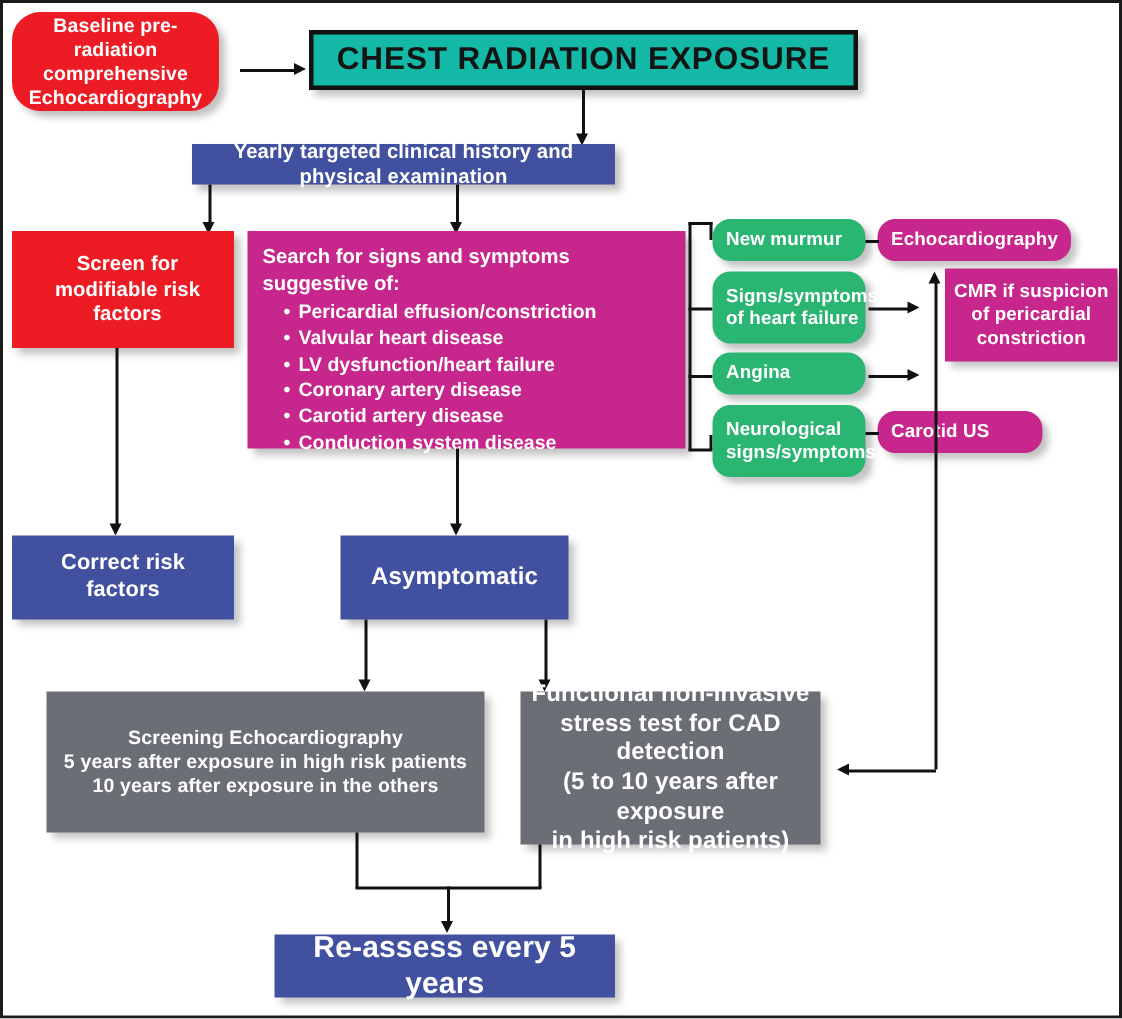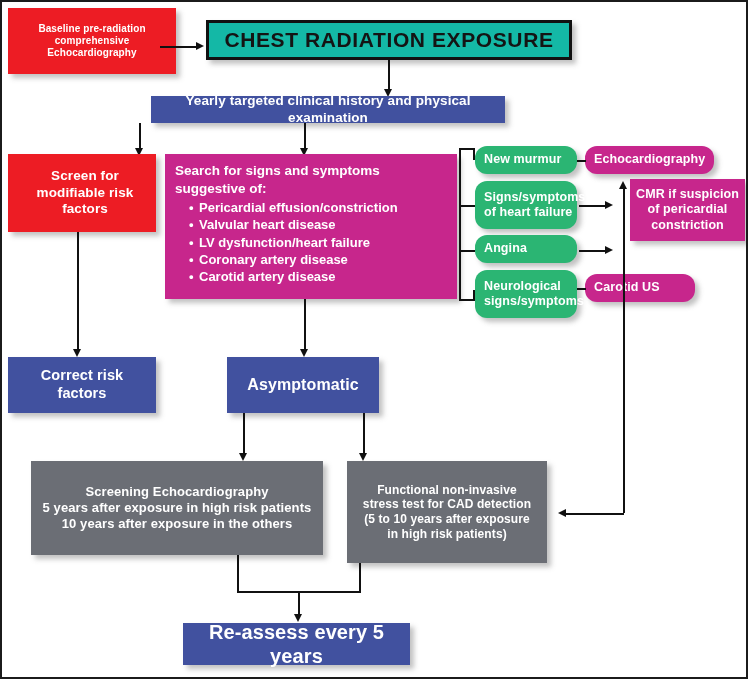--- a/index.html
+++ b/index.html
@@ -117,52 +117,53 @@
     border-top: 4.5px solid transparent;
     border-bottom: 4.5px solid transparent;
     border-right: 8px solid #111111;
   }
 </style>
 </head>
 <body>
 
 <div id="canvas">
 
-  <div class="node red" style="left:6px; top:6px; width:168px; height:66px; font-size:10px;">Baseline pre-radiation
+  <div class="node red" style="left:6px; top:6px; width:138px; height:66px; font-size:13px;border-radius:19px;">Baseline pre-radiation
 comprehensive
 Echocardiography</div>
 
   <div class="node white" style="left:204px; top:18px; width:366px; height:40px; font-size:21px;">CHEST RADIATION EXPOSURE</div>
 
   <div class="hline" style="left:158px; top:44px; width:38px;"></div>
   <div class="arrow right" style="left:194px; top:40px;"></div>
 
   <div class="vline" style="left:386px; top:58px; height:31px;"></div>
   <div class="arrow down" style="left:382px; top:87px;"></div>
 
-  <div class="node blue" style="left:126px; top:94px; width:354px; height:27px; font-size:13.5px;margin-left:23px;">Yearly targeted clinical history and physical examination</div>
+  <div class="node blue" style="left:126px; top:94px; width:282px; height:27px; font-size:13.5px;">Yearly targeted clinical history and physical examination</div>
 
   <div class="vline" style="left:137px; top:121px; height:27px;"></div>
   <div class="arrow down" style="left:133px; top:146px;"></div>
 
   <div class="vline" style="left:302px; top:121px; height:27px;"></div>
   <div class="arrow down" style="left:298px; top:146px;"></div>
 
   <div class="node red" style="left:6px; top:152px; width:148px; height:78px; font-size:13.5px;padding-left:10px;">Screen for
 modifiable risk
 factors</div>
 
   <div class="listbox" style="left:163px; top:152px; width:292px; height:145px;">
     <div class="lead">Search for signs and symptoms suggestive of:</div>
     <ul>
       <li>Pericardial effusion/constriction</li>
       <li>Valvular heart disease</li>
       <li>LV dysfunction/heart failure</li>
       <li>Coronary artery disease</li>
       <li>Carotid artery disease</li>
+      <li>Conduction system disease</li>
     </ul>
   </div>
 
   <div class="vline" style="left:457px; top:146px; height:152px;"></div>
 
   <div class="hline" style="left:457px; top:146px; width:16px;"></div>
   <div class="vline" style="left:471px; top:146px; height:12px;"></div>
   <div class="hline" style="left:457px; top:203px; width:16px;"></div>
   <div class="hline" style="left:457px; top:248px; width:16px;"></div>
 
@@ -217,21 +218,21 @@
   <div class="vline" style="left:241px; top:411px; height:42px;"></div>
   <div class="arrow down" style="left:237px; top:451px;"></div>
 
   <div class="vline" style="left:361px; top:411px; height:42px;"></div>
   <div class="arrow down" style="left:357px; top:451px;"></div>
 
   <div class="node gray" style="left:29px; top:459px; width:292px; height:94px; font-size:13px;">Screening Echocardiography
 5 years after exposure in high risk patients
 10 years after exposure in the others</div>
 
-  <div class="node gray" style="left:345px; top:459px; width:200px; height:102px; font-size:12px;">Functional non-invasive
+  <div class="node gray" style="left:345px; top:459px; width:200px; height:102px; font-size:16px;">Functional non-invasive
 stress test for CAD detection
 (5 to 10 years after exposure
 in high risk patients)</div>
 
   <div class="vline" style="left:235px; top:553px; height:37px;"></div>
   <div class="vline" style="left:357px; top:561px; height:29px;"></div>
   <div class="hline" style="left:235px; top:589px; width:124px;"></div>
   <div class="vline" style="left:296px; top:589px; height:25px;"></div>
   <div class="arrow down" style="left:292px; top:612px;"></div>
 

